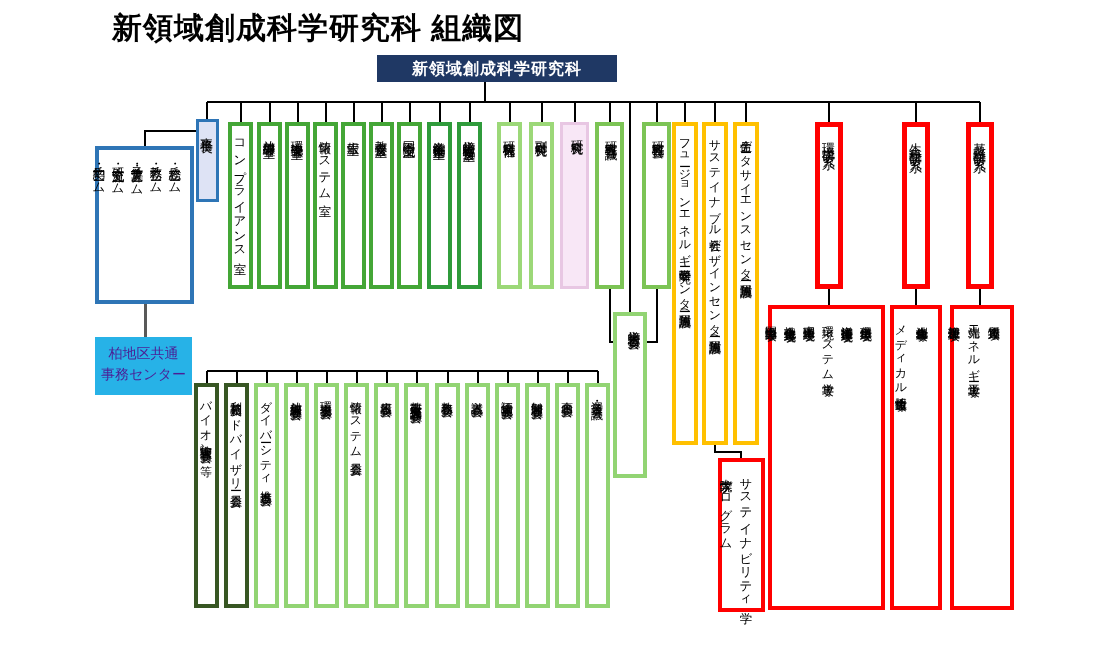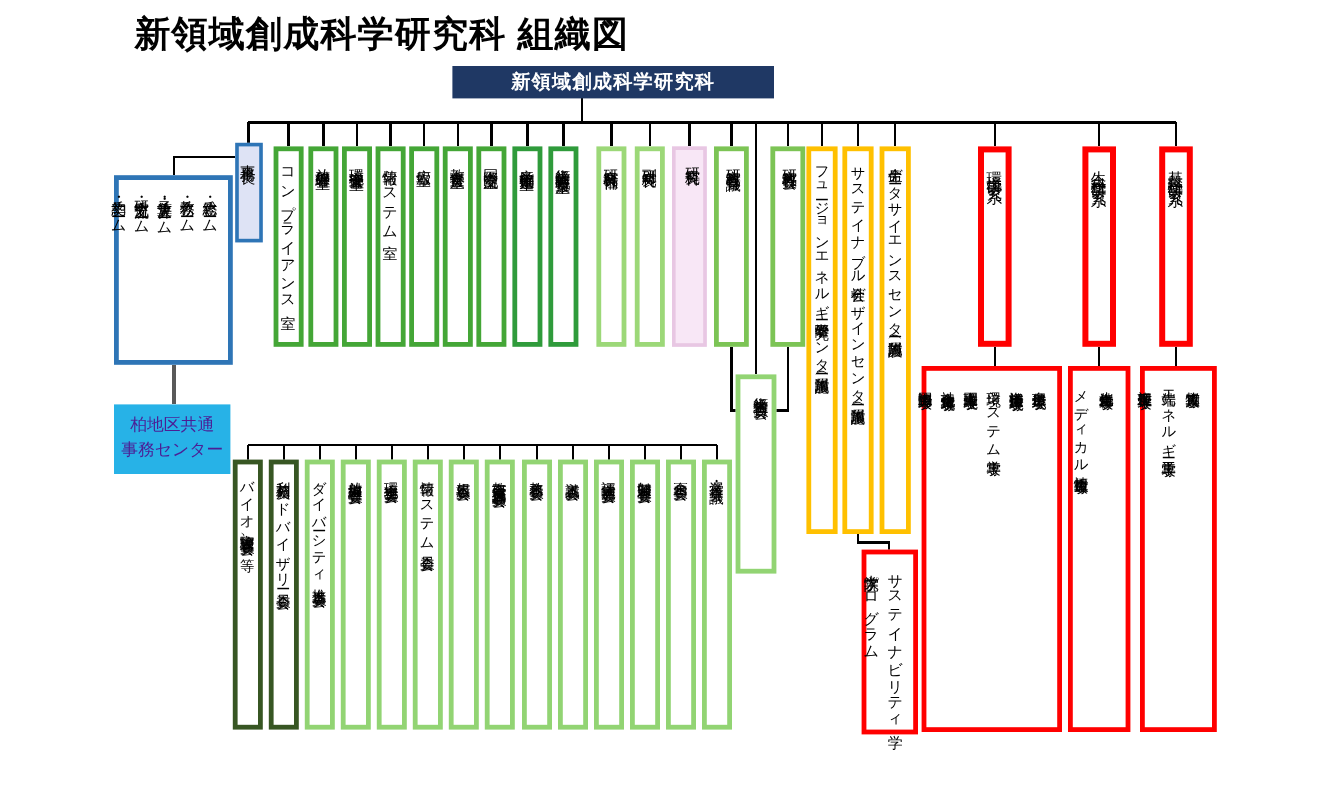--- a/index.html
+++ b/index.html
@@ -1,19 +1,19 @@
 <!DOCTYPE html>
 <html><head>
 <meta charset="utf-8">
 <style>
   html,body{margin:0;padding:0;background:#fff;}
   .canvas{position:relative;width:1117px;height:655px;background:#fff;overflow:hidden;
           font-family:"Liberation Sans","DejaVu Sans",sans-serif;color:#000;}
   .title{position:absolute;left:112px;top:8px;font-size:30px;font-weight:bold;letter-spacing:1px;}
-  .rootbox{position:absolute;left:377px;top:55px;width:268px;height:27px;background:#1F3864;
+  .rootbox{position:absolute;left:377px;top:55px;width:240px;height:27px;background:#1F3864;
            color:#fff;font-size:16px;font-weight:bold;text-align:center;line-height:27px;letter-spacing:1px;}
   .conn{position:absolute;left:0;top:0;}
   .vbox{position:absolute;box-sizing:border-box;background:#fff;
         writing-mode:vertical-rl;text-orientation:mixed;white-space:pre-line;
         font-size:12.5px;line-height:1.05;letter-spacing:1px;padding:5px 3px 0 0;}
   .g  {border:4px solid #44A636;}
   .gs {border:4px solid #2F9B3B;}
   .gp {border:4px solid #9CD878;}
   .gm {border:4px solid #7CC455;}
   .gl {border:4px solid #92D473;}

